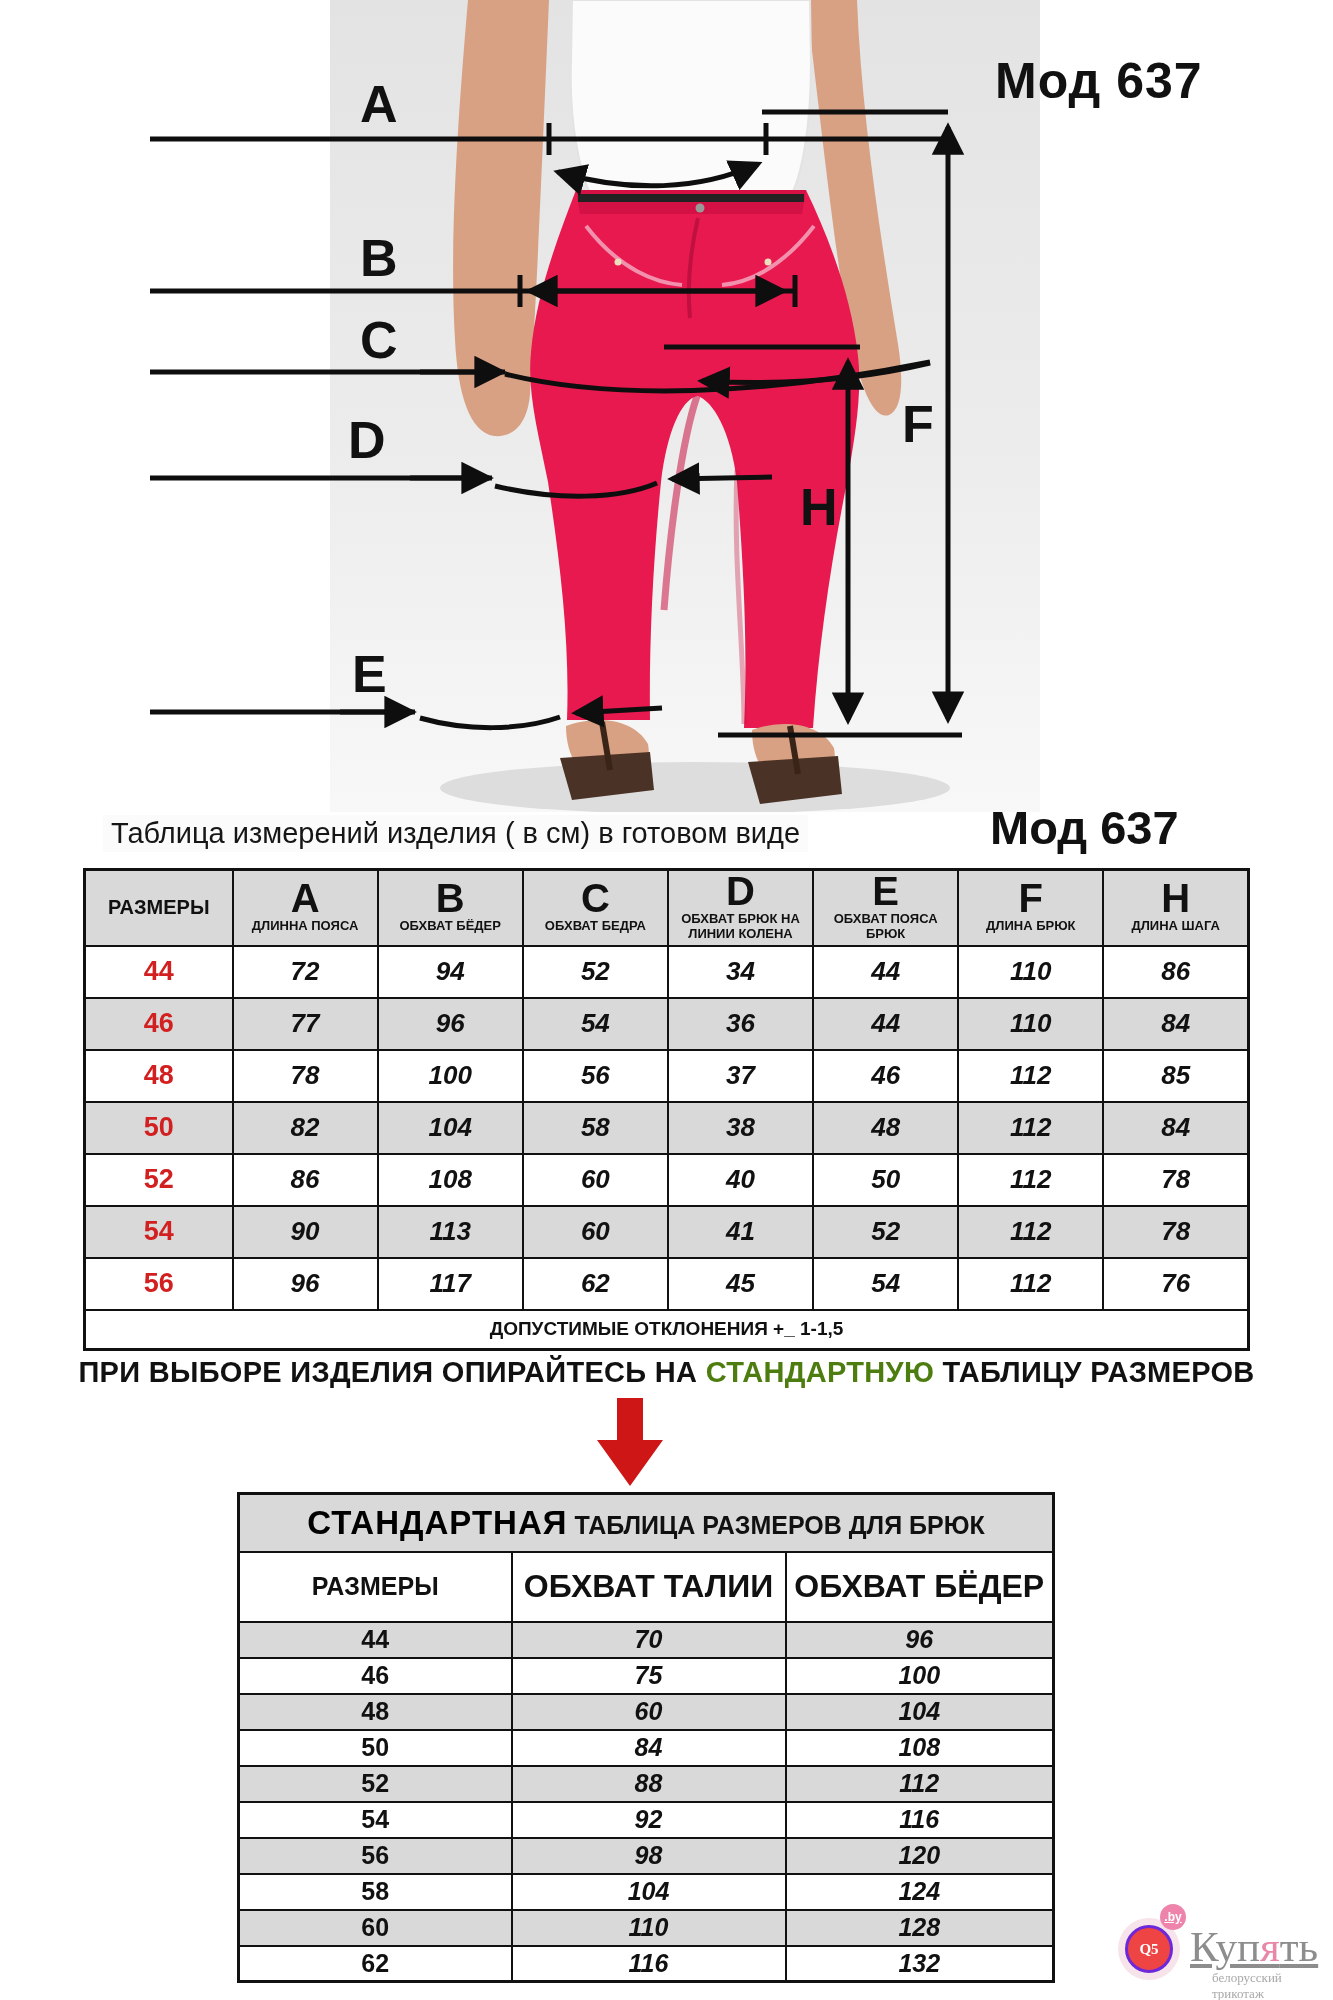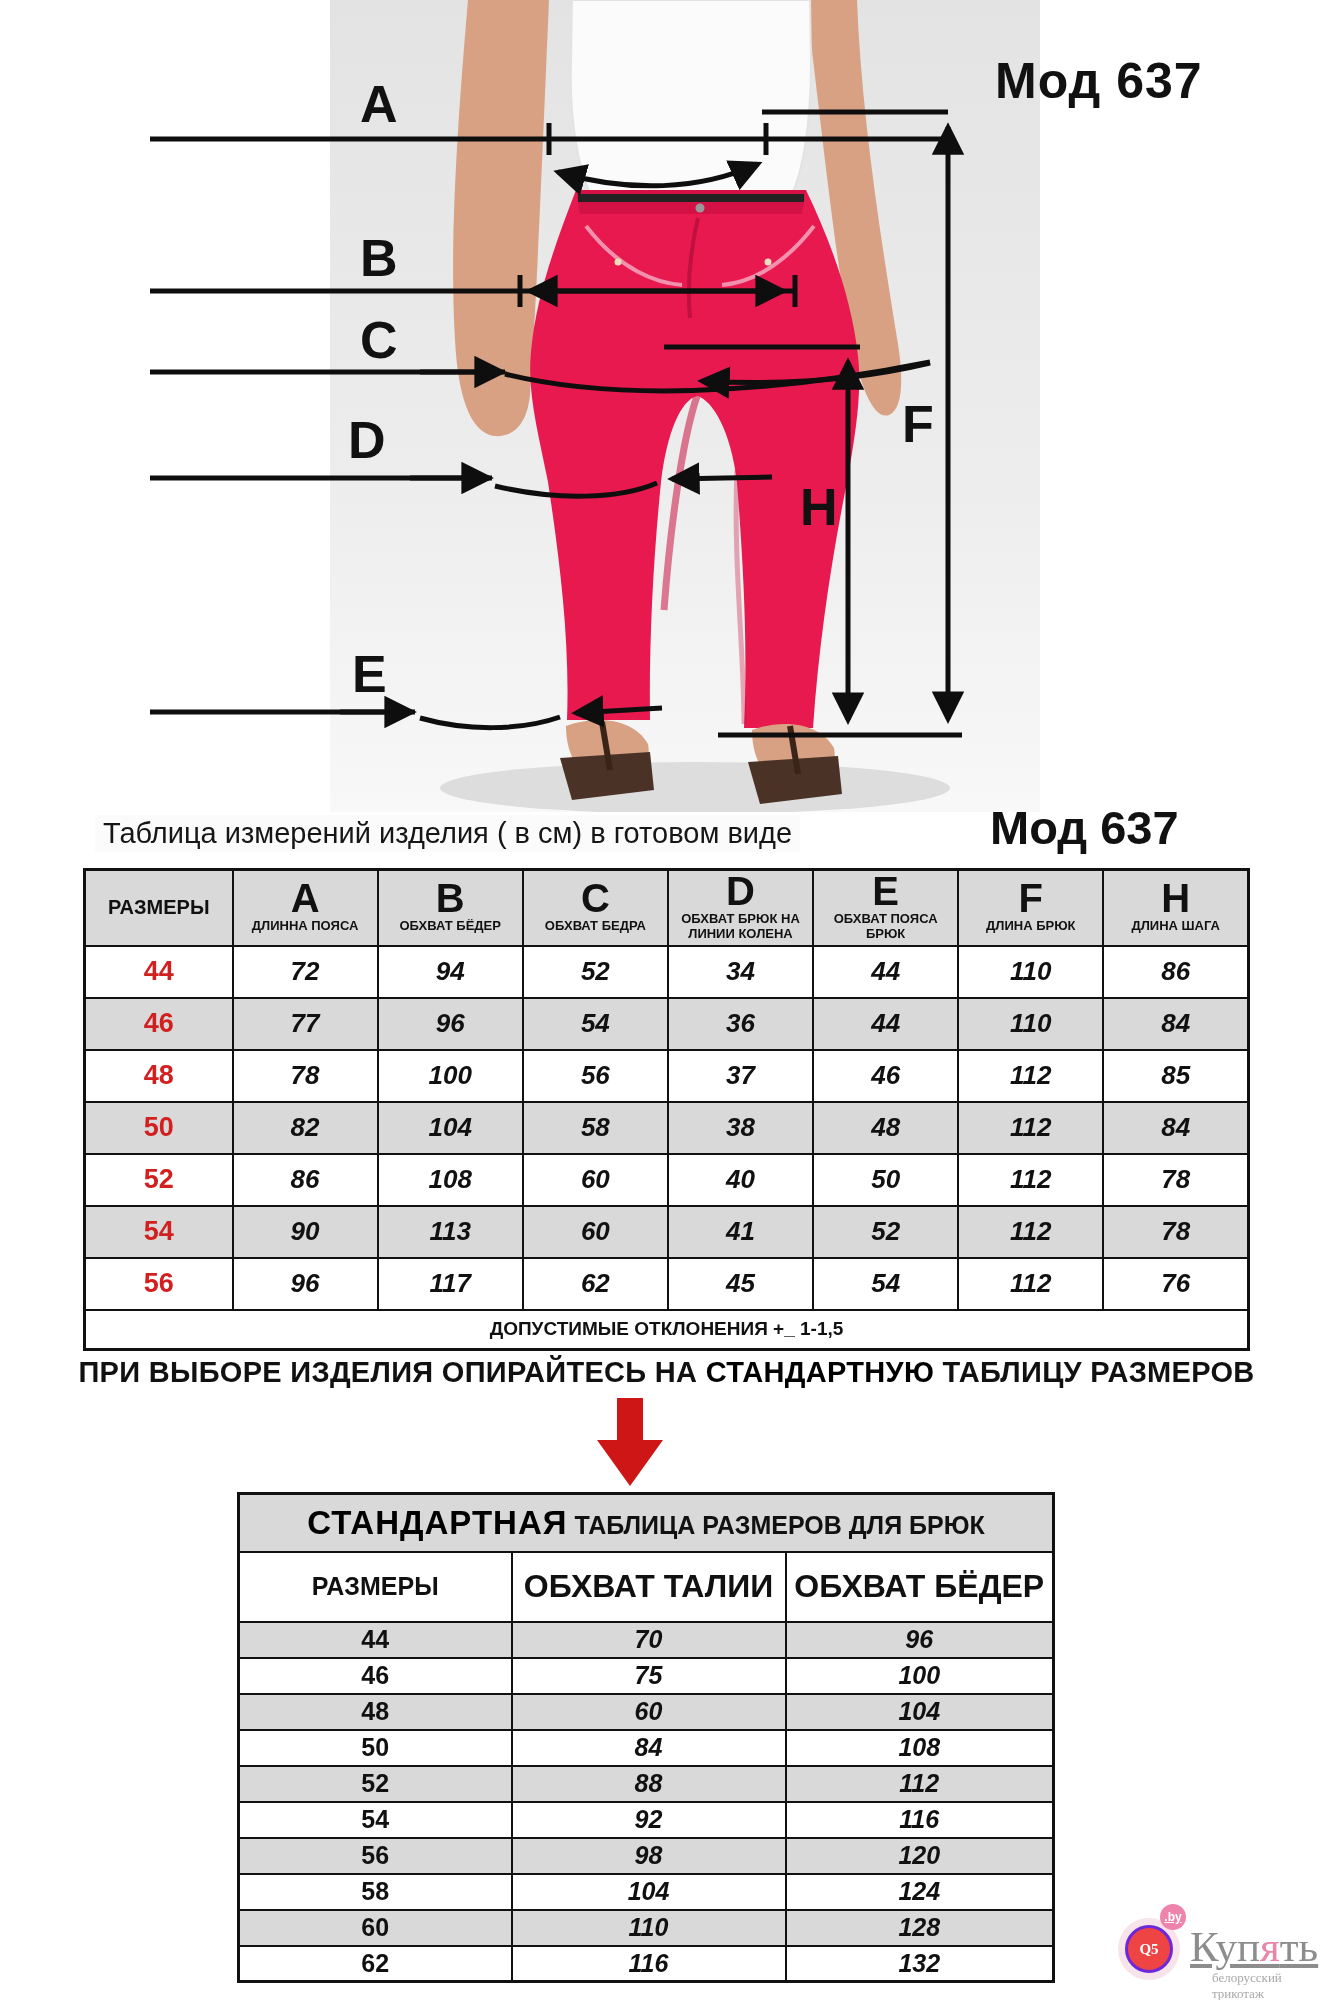--- a/index.html
+++ b/index.html
@@ -2,39 +2,39 @@
 <html><head>
 <meta charset="utf-8">
 <style>
   html,body{margin:0;padding:0;background:#ffffff;}
   #canvas{position:relative;width:1333px;height:2000px;background:#ffffff;overflow:hidden;
           font-family:"Liberation Sans", sans-serif;color:#111;}
   
   #diagram-svg{position:absolute;left:0;top:0;}
   .model-top{position:absolute;left:995px;top:52px;font-size:50px;font-weight:bold;letter-spacing:1px;}
   
-  .sec-title{position:absolute;left:95px;top:815px;font-size:29px;color:#161616;background:#fbfbfb;padding:2px 8px;}
+  .sec-title{position:absolute;left:103px;top:815px;font-size:29px;color:#161616;background:#fbfbfb;padding:2px 8px;}
   .sec-model{position:absolute;left:990px;top:800px;font-size:47px;font-weight:bold;}
   
   #t1{position:absolute;left:83px;top:868px;width:1167px;border-collapse:collapse;table-layout:fixed;
       border:3px solid #111;}
   #t1 td{border:2.5px solid #111;text-align:center;vertical-align:middle;padding:0;}
   #t1 .hdr{background:#d9d9d9;height:76px;}
   #t1 .sizes-hdr{font-size:20px;font-weight:bold;}
   #t1 .col-letter{font-size:40px;font-weight:bold;line-height:1.0;display:block;}
   #t1 .col-label{font-size:13px;font-weight:bold;line-height:1.12;display:block;padding:1px 2px 3px;}
   #t1 .row{height:52px;}
   #t1 .shade{background:#d9d9d9;}
   #t1 .size-cell{color:#d21f1f;font-size:27px;font-weight:bold;}
   #t1 .val-cell{font-size:26px;font-weight:bold;font-style:italic;}
   #t1 .foot{height:37px;font-size:19px;font-weight:bold;background:#fff;}
   
   .advice{position:absolute;left:0;top:1356px;width:1333px;text-align:center;
           font-size:29px;font-weight:bold;letter-spacing:.3px;}
-  .advice .hl{color:#000000;}
+  .advice .hl{color:#4d7c0f;}
   #red-arrow{position:absolute;left:584px;top:1396px;}
   
   #t2{position:absolute;left:237px;top:1492px;width:818px;border-collapse:collapse;table-layout:fixed;
       border:3px solid #111;}
   #t2 td{border:2.5px solid #111;text-align:center;vertical-align:middle;padding:0;}
   #t2 .title-row{background:#d9d9d9;height:58px;}
   #t2 .title-red{color:#000000;font-size:33px;font-weight:bold;letter-spacing:1px;}
   #t2 .title-rest{font-size:25px;font-weight:bold;}
   #t2 .hdr2{height:70px;background:#fff;font-weight:bold;}
   #t2 .hdr2 .c0{font-size:25px;}

